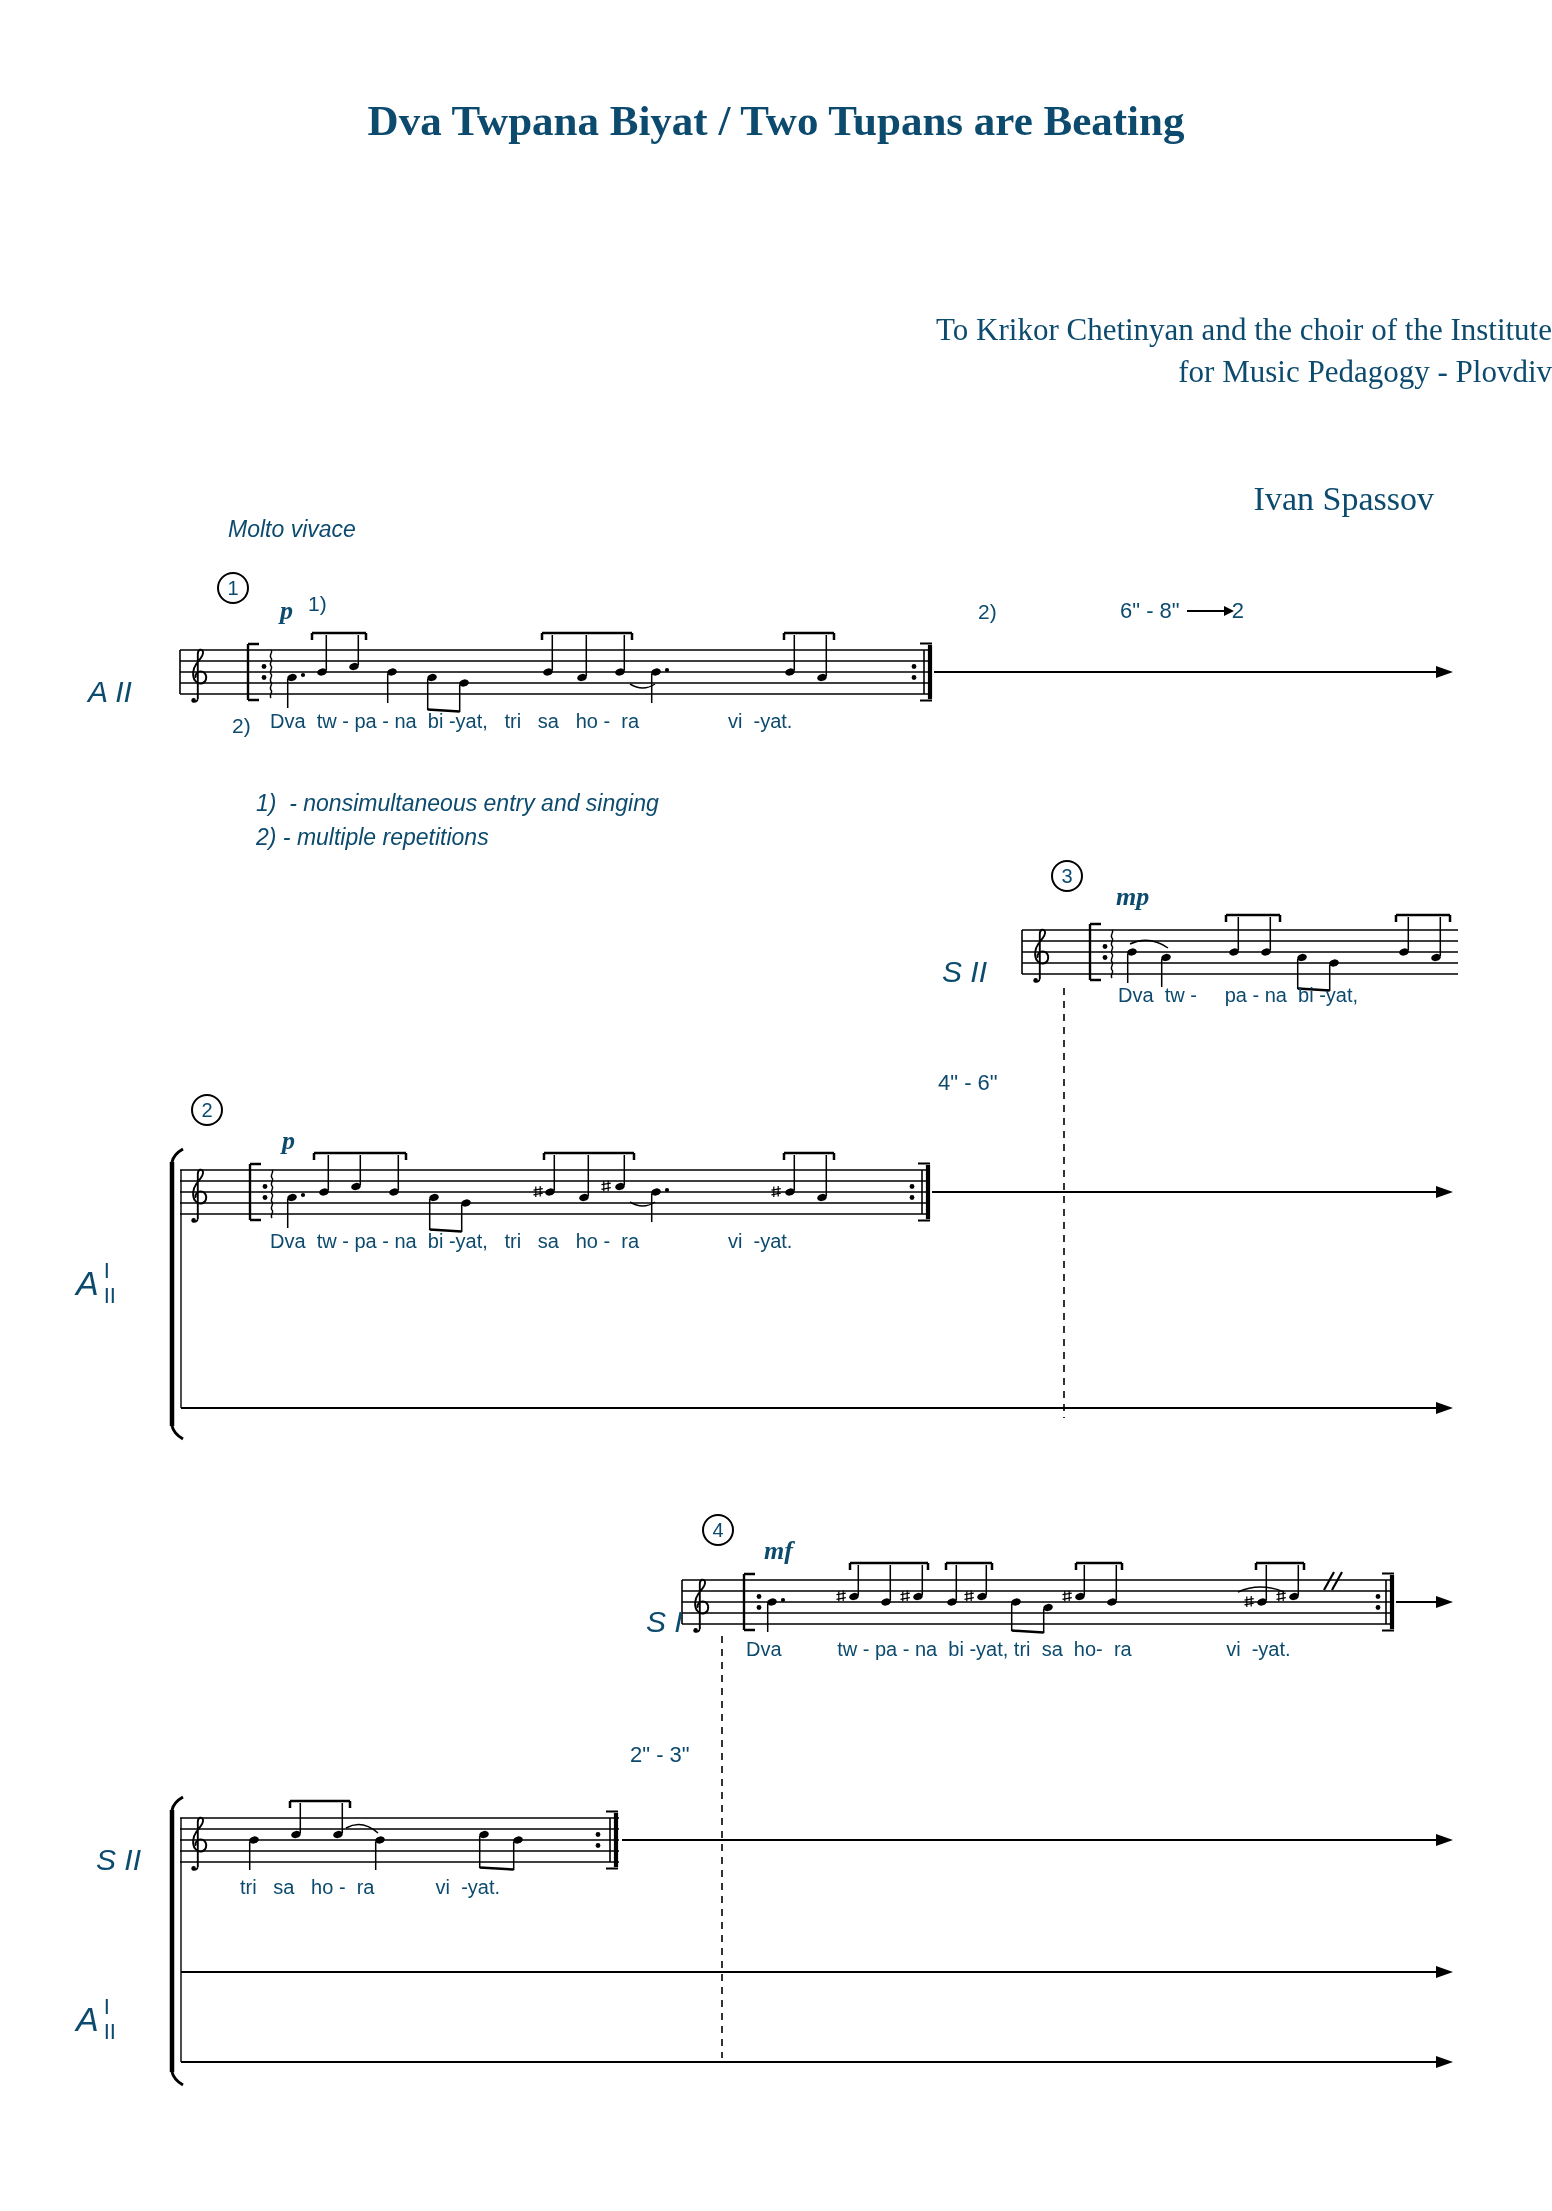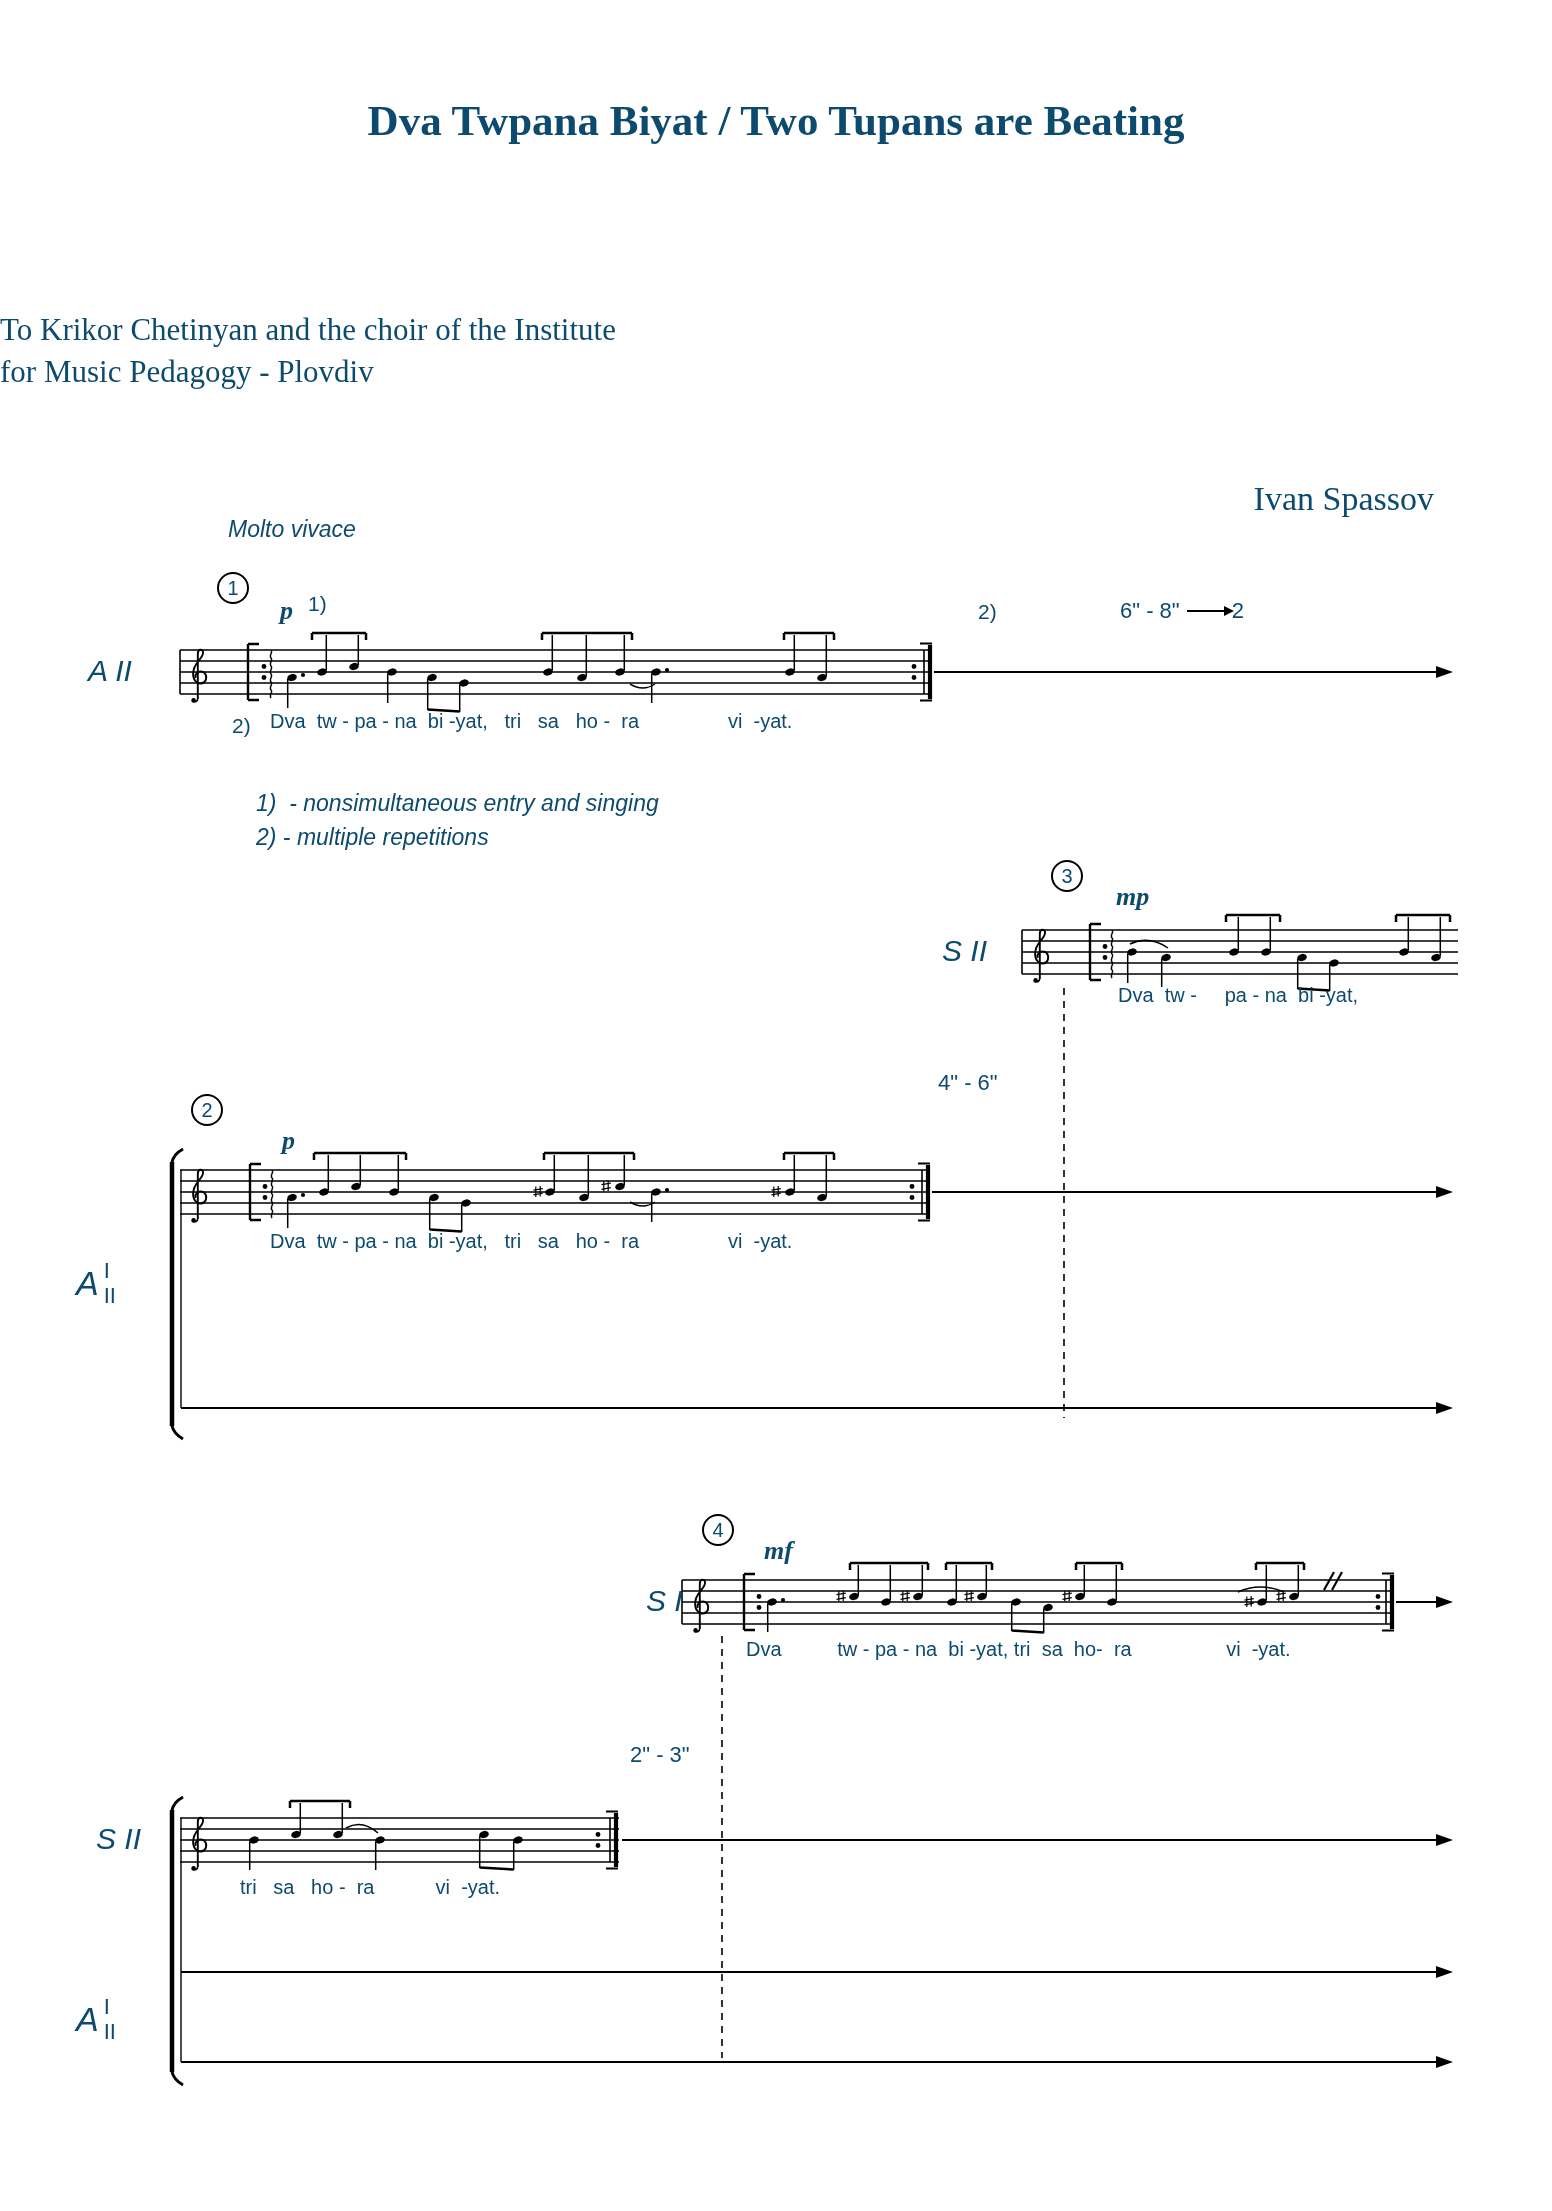--- a/index.html
+++ b/index.html
@@ -2,24 +2,24 @@
 <html><head>
 <meta charset="utf-8">
 <style>
   * { margin:0; padding:0; box-sizing:border-box; }
   html,body { background:#fff; }
   .page { position:relative; width:1552px; height:2211px; background:#fff; color:#0c4a6e;
           font-family:"Liberation Serif", serif; overflow:hidden; }
   .abs { position:absolute; }
   .title { left:0; width:100%; text-align:center; font-weight:bold; font-size:43px; }
   .sub { left:0; width:100%; text-align:center; font-size:33px; }
-  .ded { left:0; width:100%; text-align:left; font-size:31px; }
+  .ded { left:0; width:100%; text-align:right; font-size:31px; }
   .composer { font-size:34px; }
   .tempo { font-style:italic; font-size:23px; font-family:"Liberation Sans", sans-serif; }
-  .voice { font-style:italic; font-size:30px; font-family:"Liberation Sans", sans-serif; }
+  .voice { font-style:italic; font-size:30px; font-family:"Liberation Sans", sans-serif;margin-top:21px; }
   .dyn { font-family:"Liberation Serif", serif; font-style:italic; font-weight:bold; font-size:26px; }
   .ref { font-size:21px; font-family:"Liberation Sans", sans-serif; }
   .lyrics { font-size:20px; font-family:"Liberation Sans", sans-serif; white-space:pre; }
   .fn { font-style:italic; font-size:23px; font-family:"Liberation Sans", sans-serif; white-space:pre; }
   .time { font-size:22px; font-family:"Liberation Sans", sans-serif; white-space:pre; }
   .circle-num { width:32px; height:32px; border:2px solid #000; border-radius:50%;
                 display:flex; align-items:center; justify-content:center;
                 font-size:20px; font-family:"Liberation Sans", sans-serif; }
   .voice-stack { display:flex; align-items:center; gap:5px; font-family:"Liberation Sans", sans-serif; }
   .voice-stack .letter { font-style:italic; font-size:34px; }

